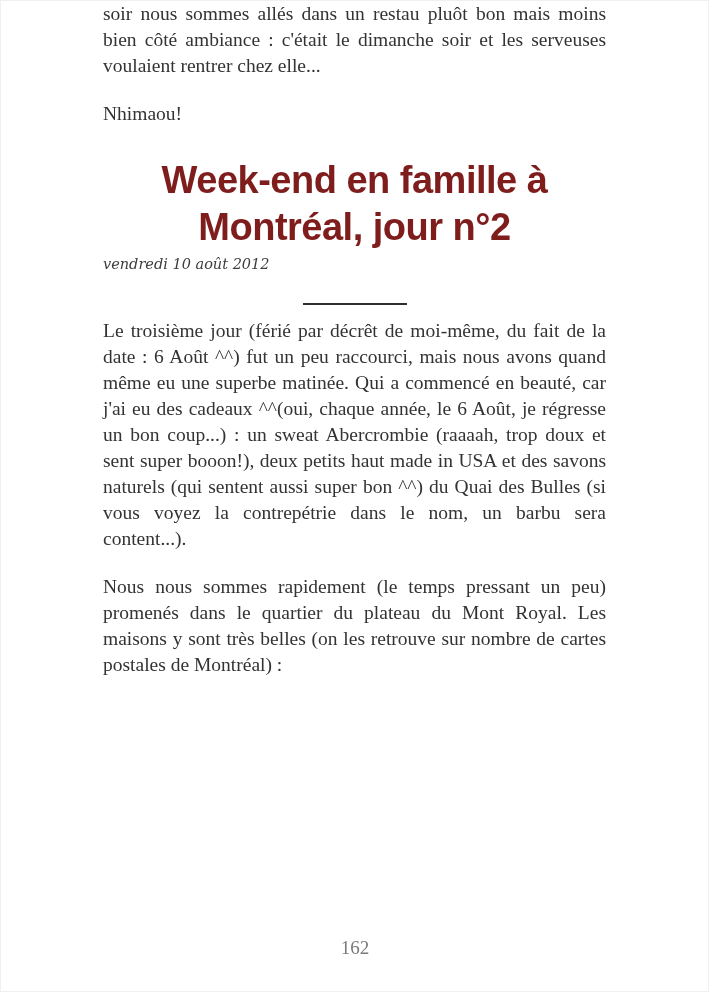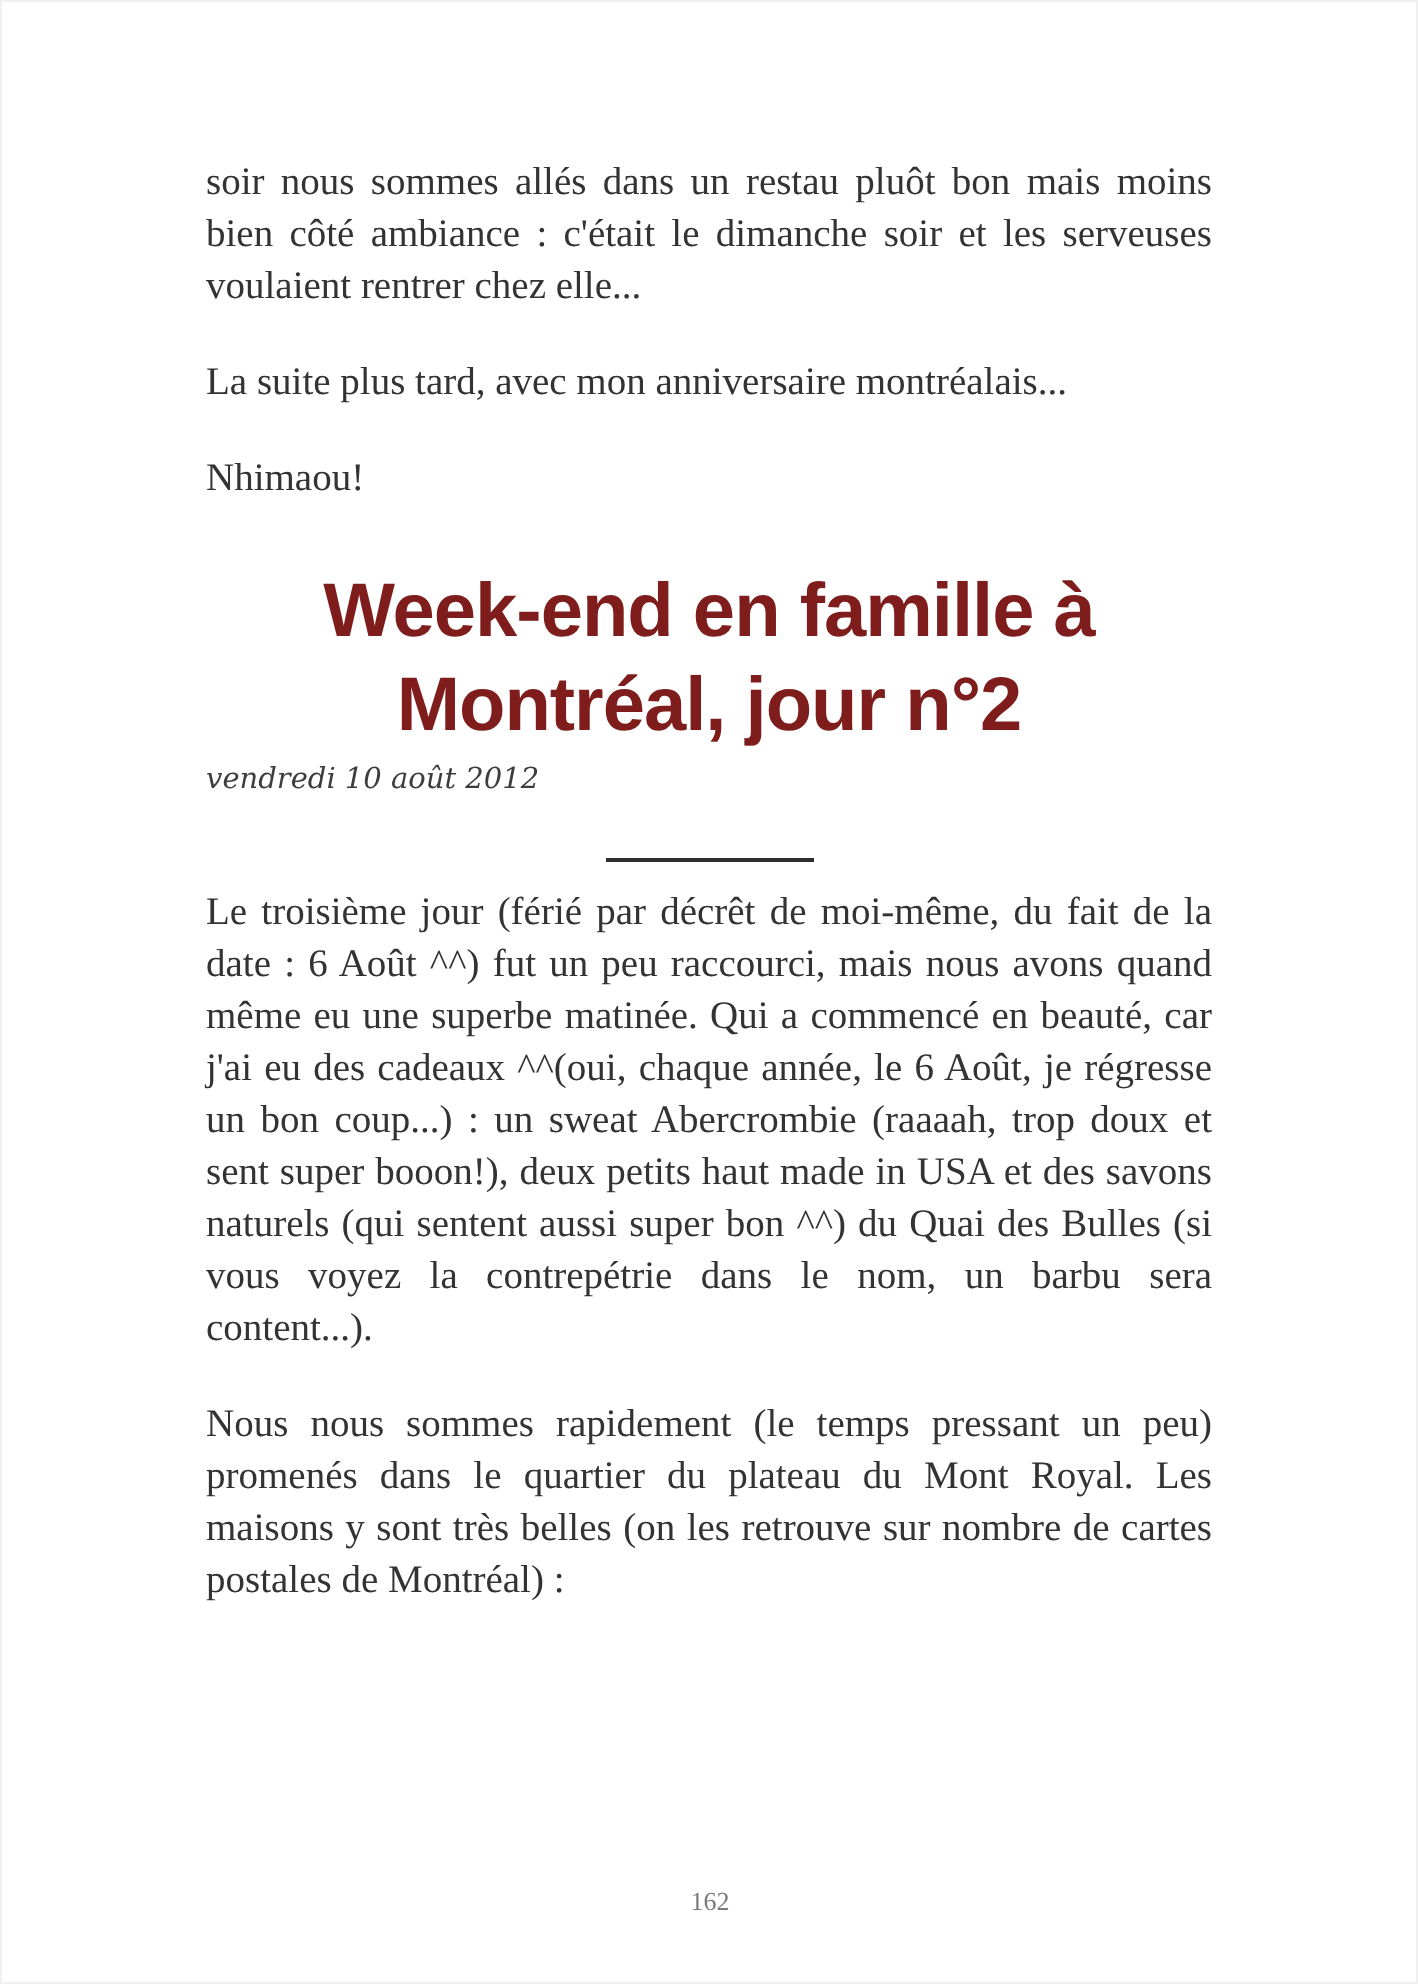--- a/index.html
+++ b/index.html
@@ -12,21 +12,20 @@
     width: 709px;
     height: 992px;
     box-sizing: border-box;
     background: #ffffff;
     border: 1px solid #f0f0f0;
     overflow: hidden;
   }
   .content {
     width: 503px;
     margin: 0 auto;
-    padding-top: 78px;
   }
   p.body {
     font-family: "Liberation Serif", "DejaVu Serif", serif;
     font-size: 19.5px;
     line-height: 26px;
     color: #333333;
     text-align: justify;
     margin: 0 0 22px 0;
   }
   .article-title {
@@ -57,34 +56,33 @@
     border-top: 2px solid #2f2f2f;
     margin: 30px auto 13px auto;
   }
   .page-number {
     position: absolute;
     left: 1px;
     right: 0;
     bottom: 32px;
     text-align: center;
     font-family: "Liberation Serif", "DejaVu Serif", serif;
-    font-size: 13px;
+    font-size: 19px;
     color: #7a7a7a;
   }
 </style>
 </head>
 <body>
 
 <div class="page">
   <div class="content">
 
     <p class="body">soir nous sommes allés dans un restau pluôt bon mais moins bien côté ambiance : c'était le dimanche soir et les serveuses voulaient rentrer chez elle...</p>
 
 
-    <p class="body">La suite plus tard, avec mon anniversaire montréalais...</p>
 
     <p class="body">Nhimaou!</p>
 
     <h1 class="article-title">
       <span class="title-line">Week-end en famille à</span>
       <span class="title-line">Montréal, jour n°2</span>
     </h1>
 
     <div class="article-date">vendredi 10 août 2012</div>
 

